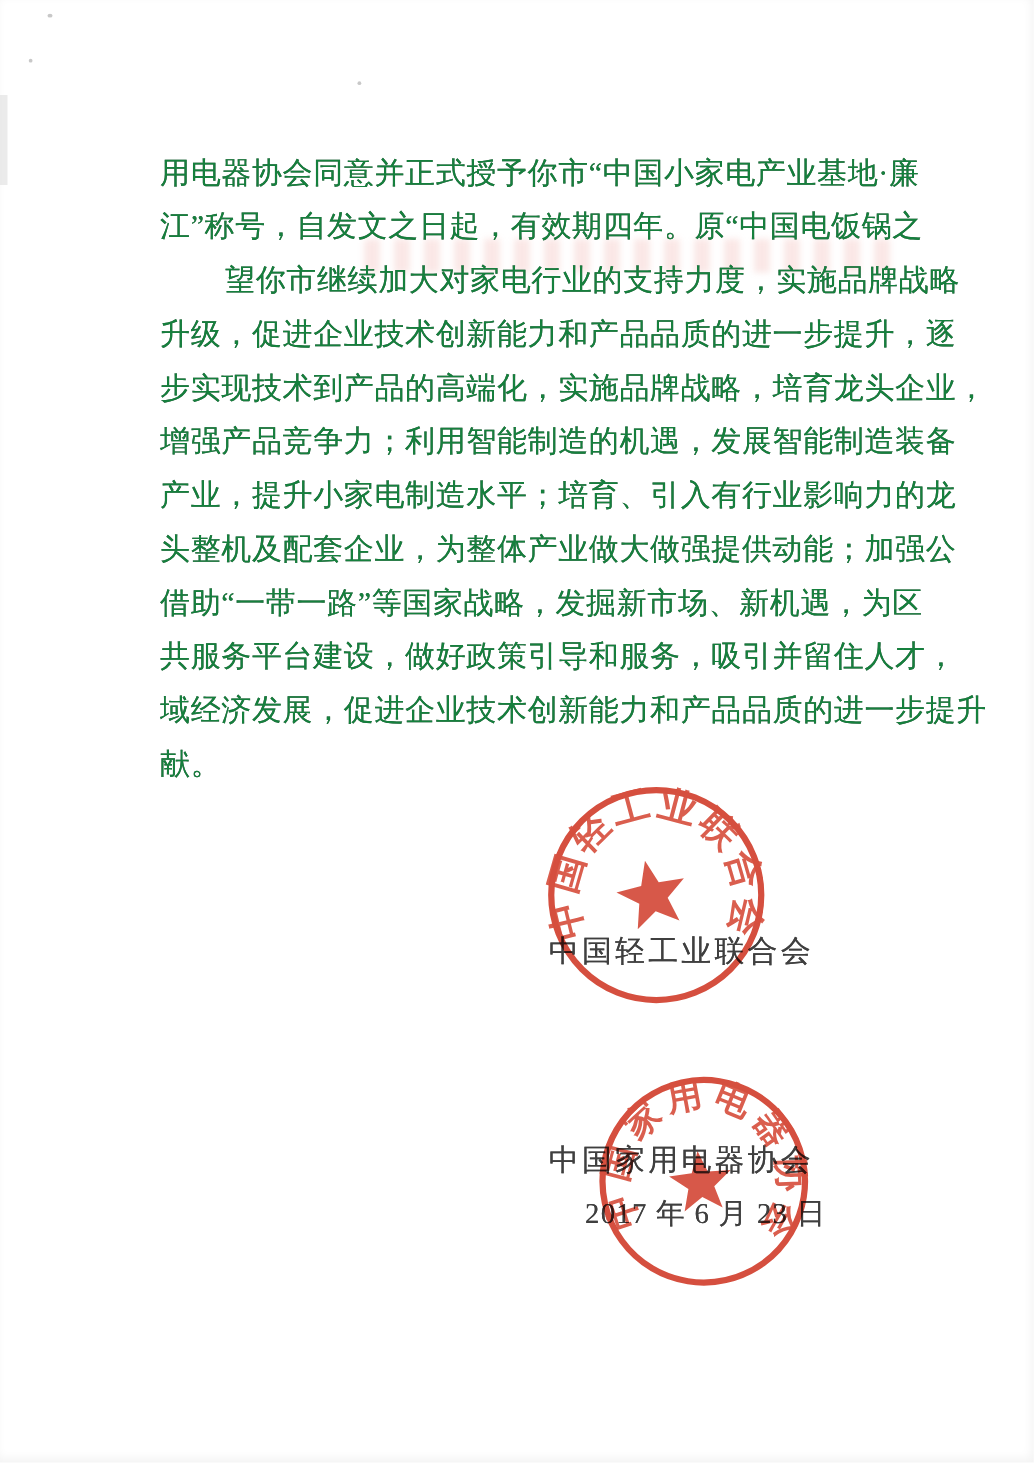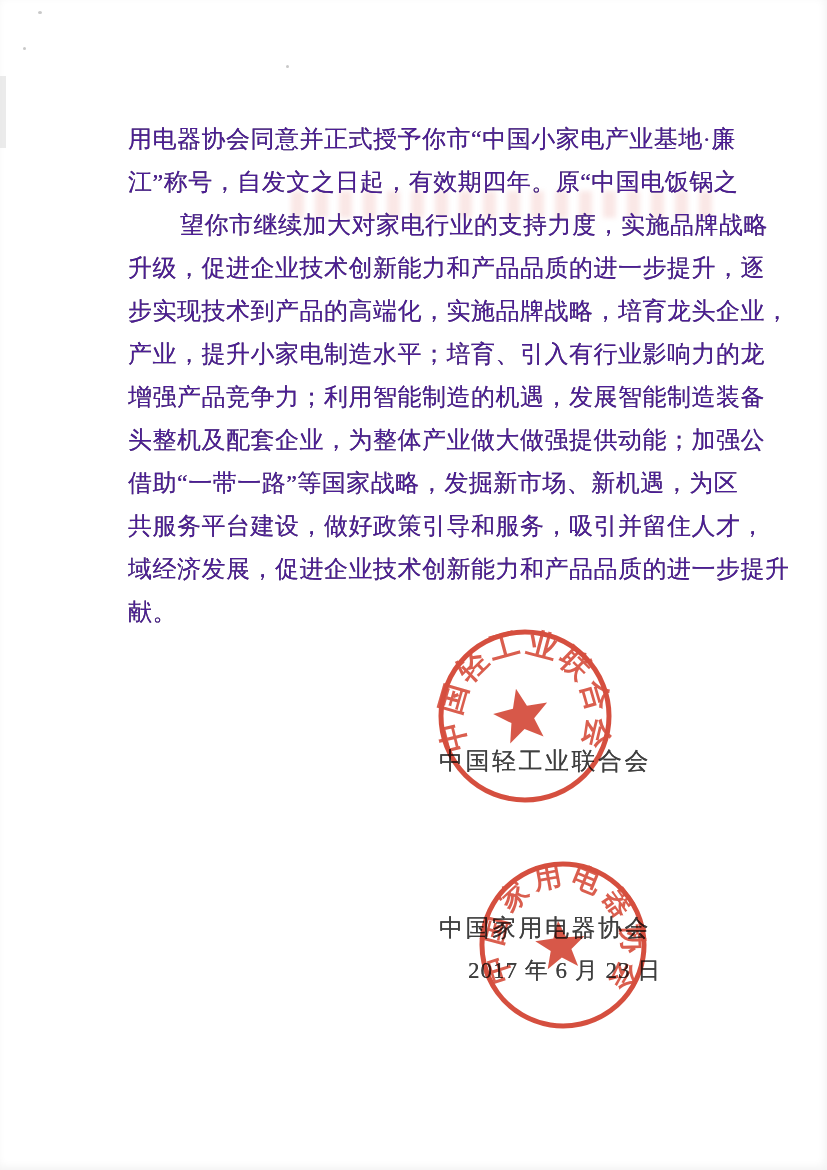--- a/index.html
+++ b/index.html
@@ -13,21 +13,21 @@
     overflow: hidden;
     font-family: "Liberation Serif", "DejaVu Serif", serif;
     box-shadow: inset -2px -3px 8px rgba(0,0,0,0.05);
   }
 
   
   .body-text {
     position: absolute;
     left: 128px; top: 118px;
     width: 594px;
-    color: #4c1d95;
+    color: #15803d;
     font-size: 24px;
   }
   .line {
     height: 43px;
     line-height: 43px;
     white-space: nowrap;
     letter-spacing: 0.5px;
     text-shadow: 0 0 0.4px #555;
   }
   .line.indent { padding-left: 52px; }
@@ -96,22 +96,22 @@
   <div class="speck speck-2"></div>
   <div class="speck speck-3"></div>
   <div class="edge-sliver"></div>
 
   <div class="body-text">
     <div class="line">用电器协会同意并正式授予你市“中国小家电产业基地·廉</div>
     <div class="line">江”称号，自发文之日起，有效期四年。原“中国电饭锅之</div>
     <div class="line indent">望你市继续加大对家电行业的支持力度，实施品牌战略</div>
     <div class="line">升级，促进企业技术创新能力和产品品质的进一步提升，逐</div>
     <div class="line">步实现技术到产品的高端化，实施品牌战略，培育龙头企业，</div>
+    <div class="line">增强产品竞争力；利用智能制造的机遇，发展智能制造装备</div>
     <div class="line">产业，提升小家电制造水平；培育、引入有行业影响力的龙</div>
-    <div class="line">增强产品竞争力；利用智能制造的机遇，发展智能制造装备</div>
     <div class="line">头整机及配套企业，为整体产业做大做强提供动能；加强公</div>
     <div class="line">借助“一带一路”等国家战略，发掘新市场、新机遇，为区</div>
     <div class="line">共服务平台建设，做好政策引导和服务，吸引并留住人才，</div>
     <div class="line">域经济发展，促进企业技术创新能力和产品品质的进一步提升</div>
     <div class="line">献。</div>
   </div>
 
   <div class="sig sig-org-1">中国轻工业联合会</div>
 
   <svg class="seal seal-1" width="184" height="184" viewBox="0 0 184 184">

